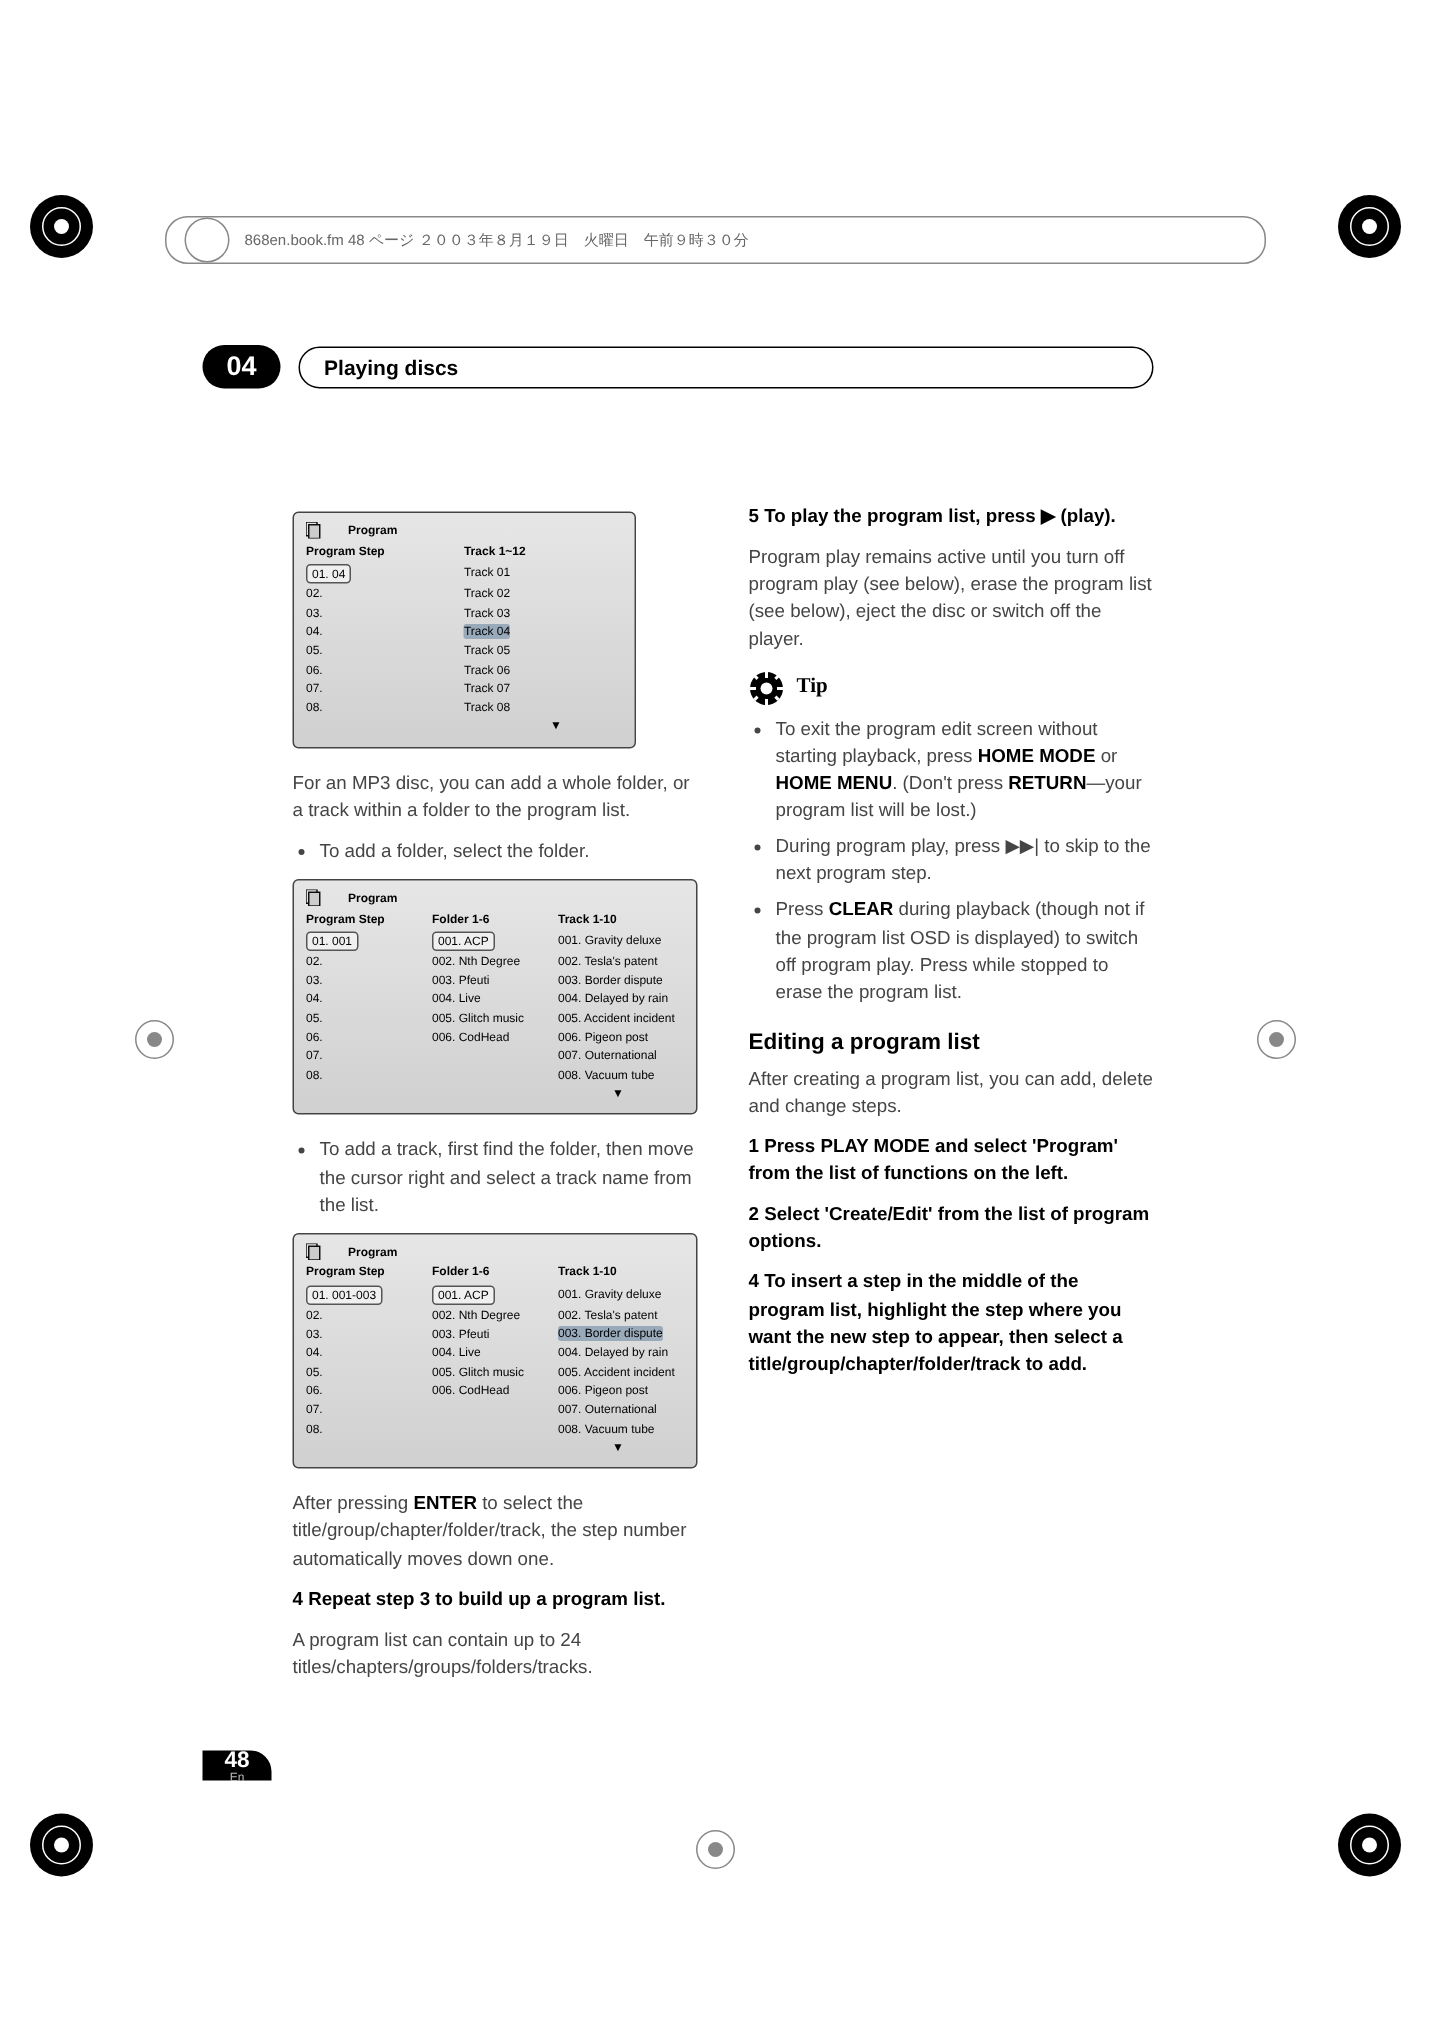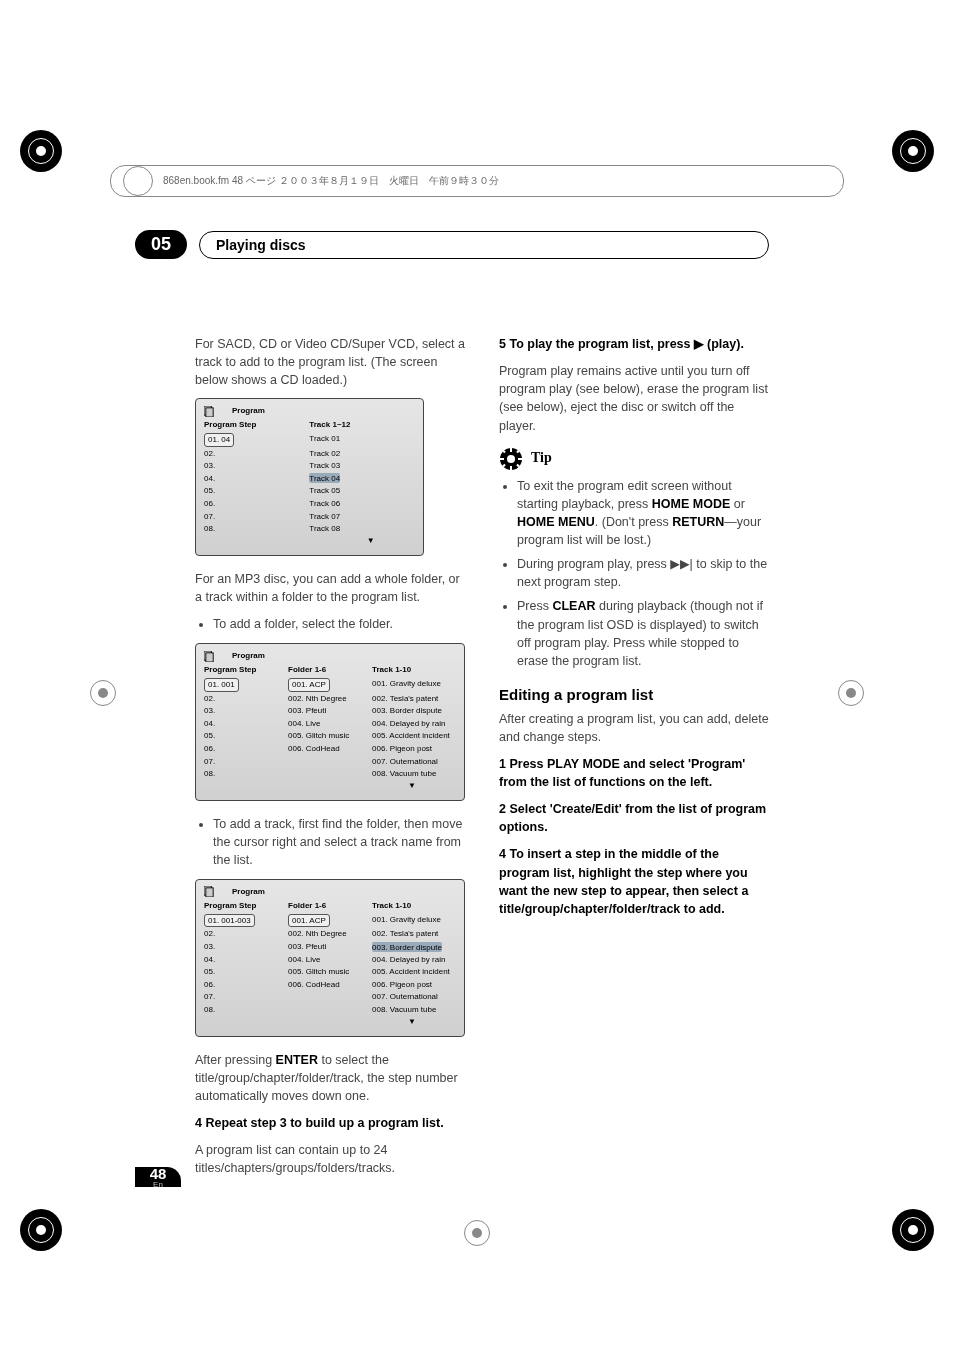--- a/index.html
+++ b/index.html
@@ -36,21 +36,21 @@
     background: #fff;
     border-radius: 50%;
   }
   .reg-tl { top: 130px; left: 20px; }
   .reg-tr { top: 130px; right: 20px; }
   .reg-bl { bottom: 100px; left: 20px; }
   .reg-br { bottom: 100px; right: 20px; }
 
   .binder-line {
     position: absolute;
-    top: 165px;
+    top: 144px;
     left: 110px;
     right: 110px;
     height: 30px;
     border-radius: 15px;
     border: 1px solid #888;
     display: flex;
     align-items: center;
     padding: 0 12px;
     font-size: 10px;
     color: #666;
@@ -218,28 +218,27 @@
   <div class="registration reg-br"></div>
   <div class="mini-reg mini-l"></div>
   <div class="mini-reg mini-r"></div>
   <div class="mini-reg mini-b"></div>
 
   <div class="binder-line">
     <span>868en.book.fm  48 ページ  ２００３年８月１９日　火曜日　午前９時３０分</span>
   </div>
 
   <div class="header-row">
-    <div class="chapter-pill">05</div>
+    <div class="chapter-pill">04</div>
     <div class="title-pill">Playing discs</div>
   </div>
 
   <div class="content">
 
     <div class="col">
-      <p>For SACD, CD or Video CD/Super VCD, select a track to add to the program list. (The screen below shows a CD loaded.)</p>
 
       <div class="program-box" style="width:78%;">
         <div class="pb-title">
             <svg viewBox="0 0 12 12">
               <rect x="0" y="0" width="8" height="10" fill="none" stroke="#000"></rect>
               <rect x="2" y="2" width="8" height="10" fill="#ccc" stroke="#000"></rect>
             </svg>
             <span>Program</span>
           </div>
         <div class="pb-headers">

